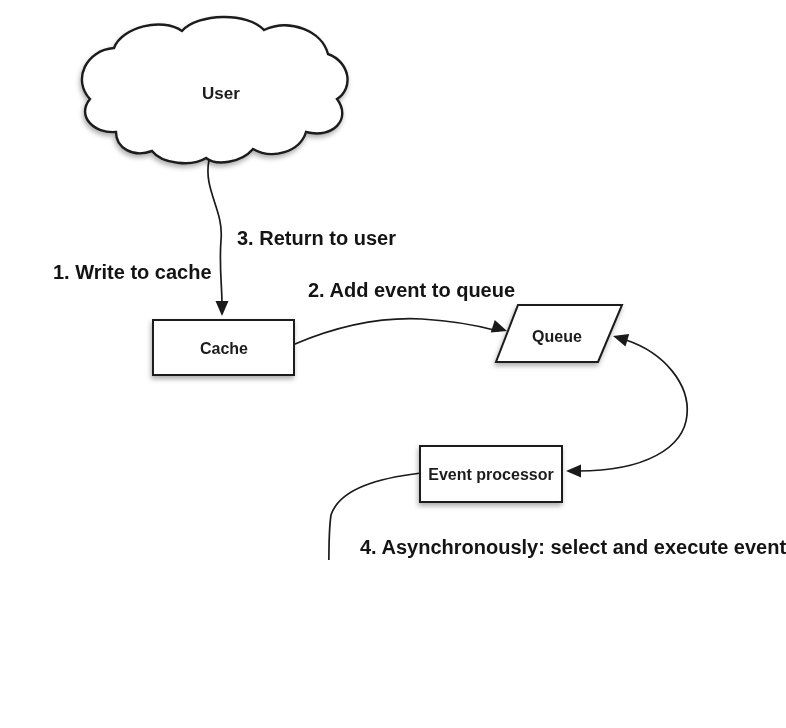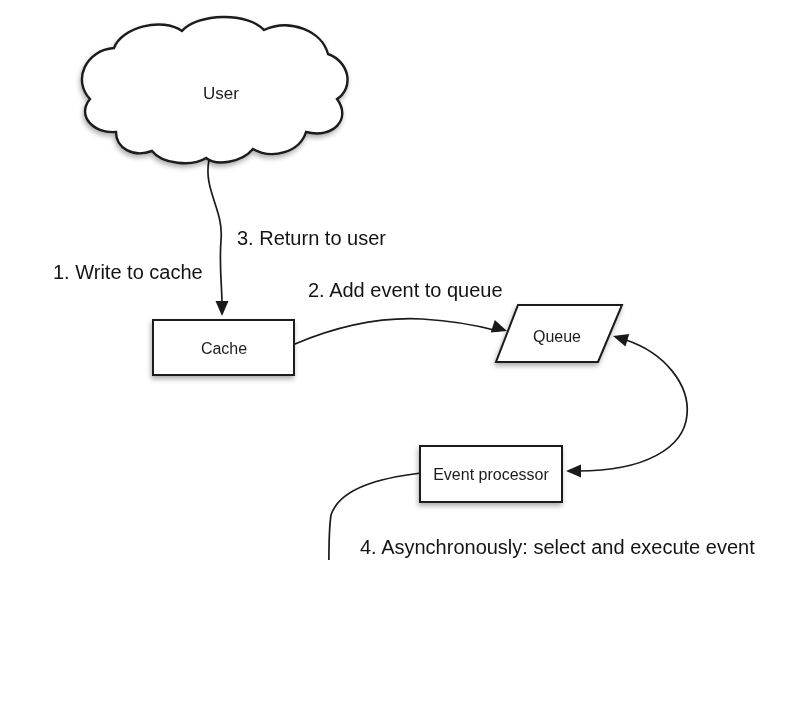--- a/index.html
+++ b/index.html
@@ -7,20 +7,21 @@
     padding: 0;
     background: #ffffff;
   }
   .stage {
     position: relative;
     width: 786px;
     height: 560px;
     background: #ffffff;
     overflow: hidden;
     font-family: "Liberation Sans", sans-serif;
+    font-weight: bold;
   }
   .shape {
     fill: #ffffff;
     stroke: #1a1a1a;
     stroke-width: 2;
   }
   .cloud-shape {
     stroke-width: 2.4;
   }
   .cylinder {

